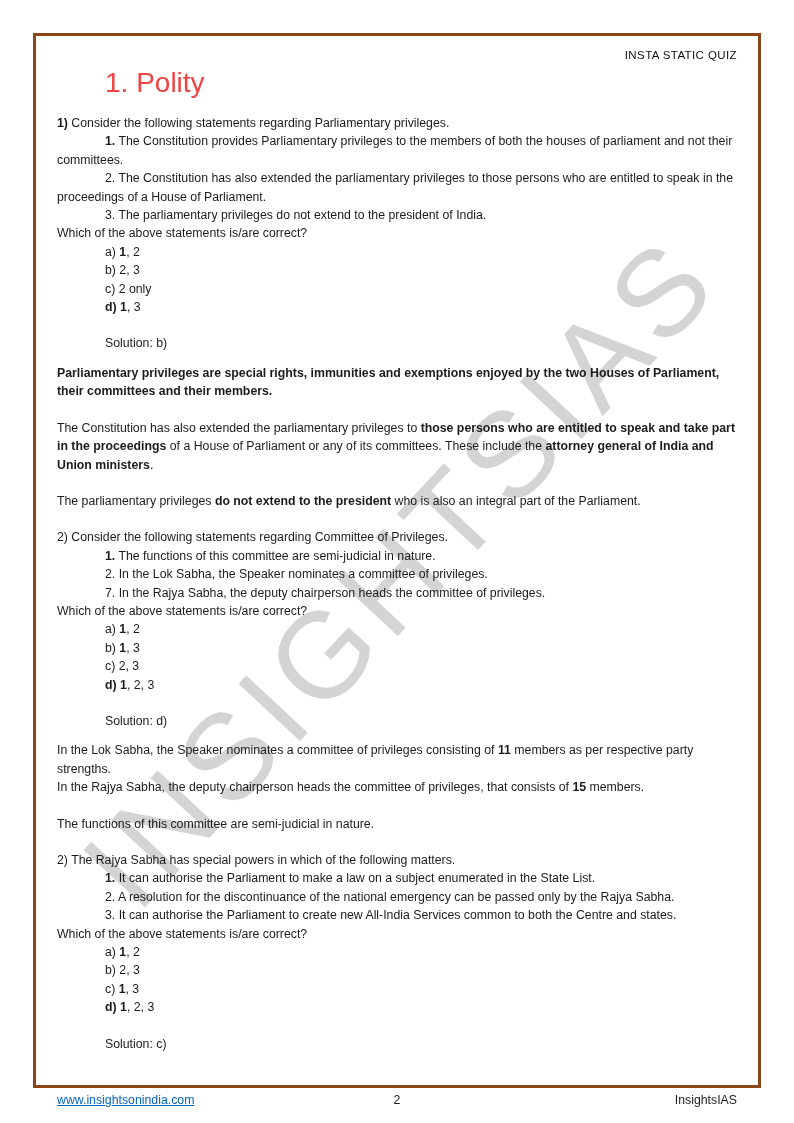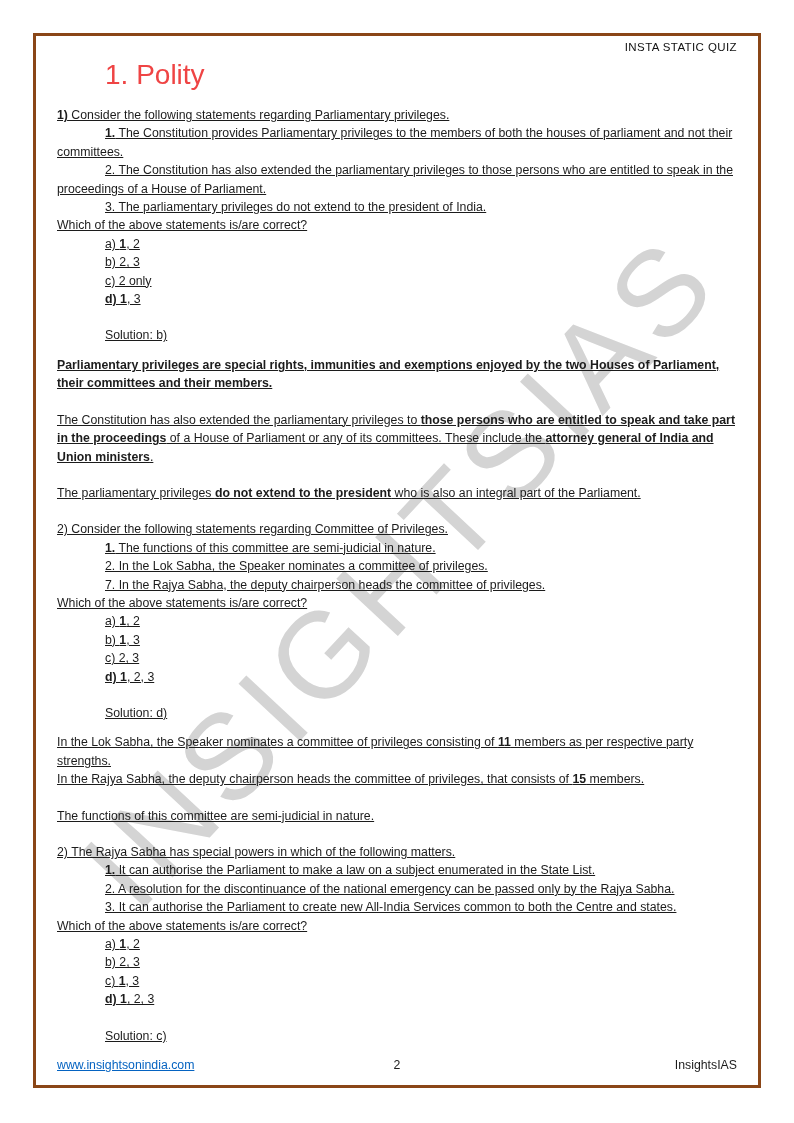--- a/index.html
+++ b/index.html
@@ -13,34 +13,34 @@
     border:3px solid var(--border-color,#8a4617);pointer-events:none;z-index:2;
   }
   .watermark{
     position:absolute;left:400px;top:572px;
     transform:translate(-50%,-50%) rotate(-47deg);
     font-size:122px;letter-spacing:8px;font-weight:400;
     color:var(--watermark-color,#d4d4d4);white-space:nowrap;z-index:0;
     user-select:none;
   }
   .content{
-    position:absolute;left:36px;top:28px;width:680px;padding:10px 21px 0 21px;
+    position:absolute;left:36px;top:36px;width:680px;padding:10px 21px 0 21px;
     z-index:1;font-size:12.3px;line-height:18.4px;
   }
   .doc-header{text-align:right;font-size:11.5px;letter-spacing:0.4px;line-height:14px;margin:2px 0 0 0;color:#111;}
   .title{font-size:28px;line-height:26px;font-weight:400;margin:8px 0 16px 0;padding-left:48px;color:#ef4444;}
-  .p{margin:0;text-decoration:underline;}
+  .p{margin:0;}
   .ind{text-indent:48px;}
   .sol{margin:18px 0 11px 0;}
   .expl{margin:18px 0 0 0;}
   .expl.first{margin-top:0;}
   .expl.ng{margin-top:0;}
   .qblock{margin-top:18px;}
   b{font-weight:700;}
-  .footer{position:absolute;left:57px;right:57px;top:1057px;z-index:1;font-size:12.3px;line-height:16px;height:18px;}
+  .footer{position:absolute;left:57px;right:57px;top:1092px;z-index:1;font-size:12.3px;line-height:16px;height:18px;}
   .footer .site{position:absolute;left:0;color:var(--link-color,#0563c1);text-decoration:underline;cursor:pointer;}
   .footer .pnum{position:absolute;left:50%;transform:translateX(-50%);color:#1c1c1c;}
   .footer .brand{position:absolute;right:0;color:#1c1c1c;}
 </style>
 </head>
 <body>
 
 <div class="watermark">INSIGHTSIAS</div>
 <div class="frame"></div>
 

